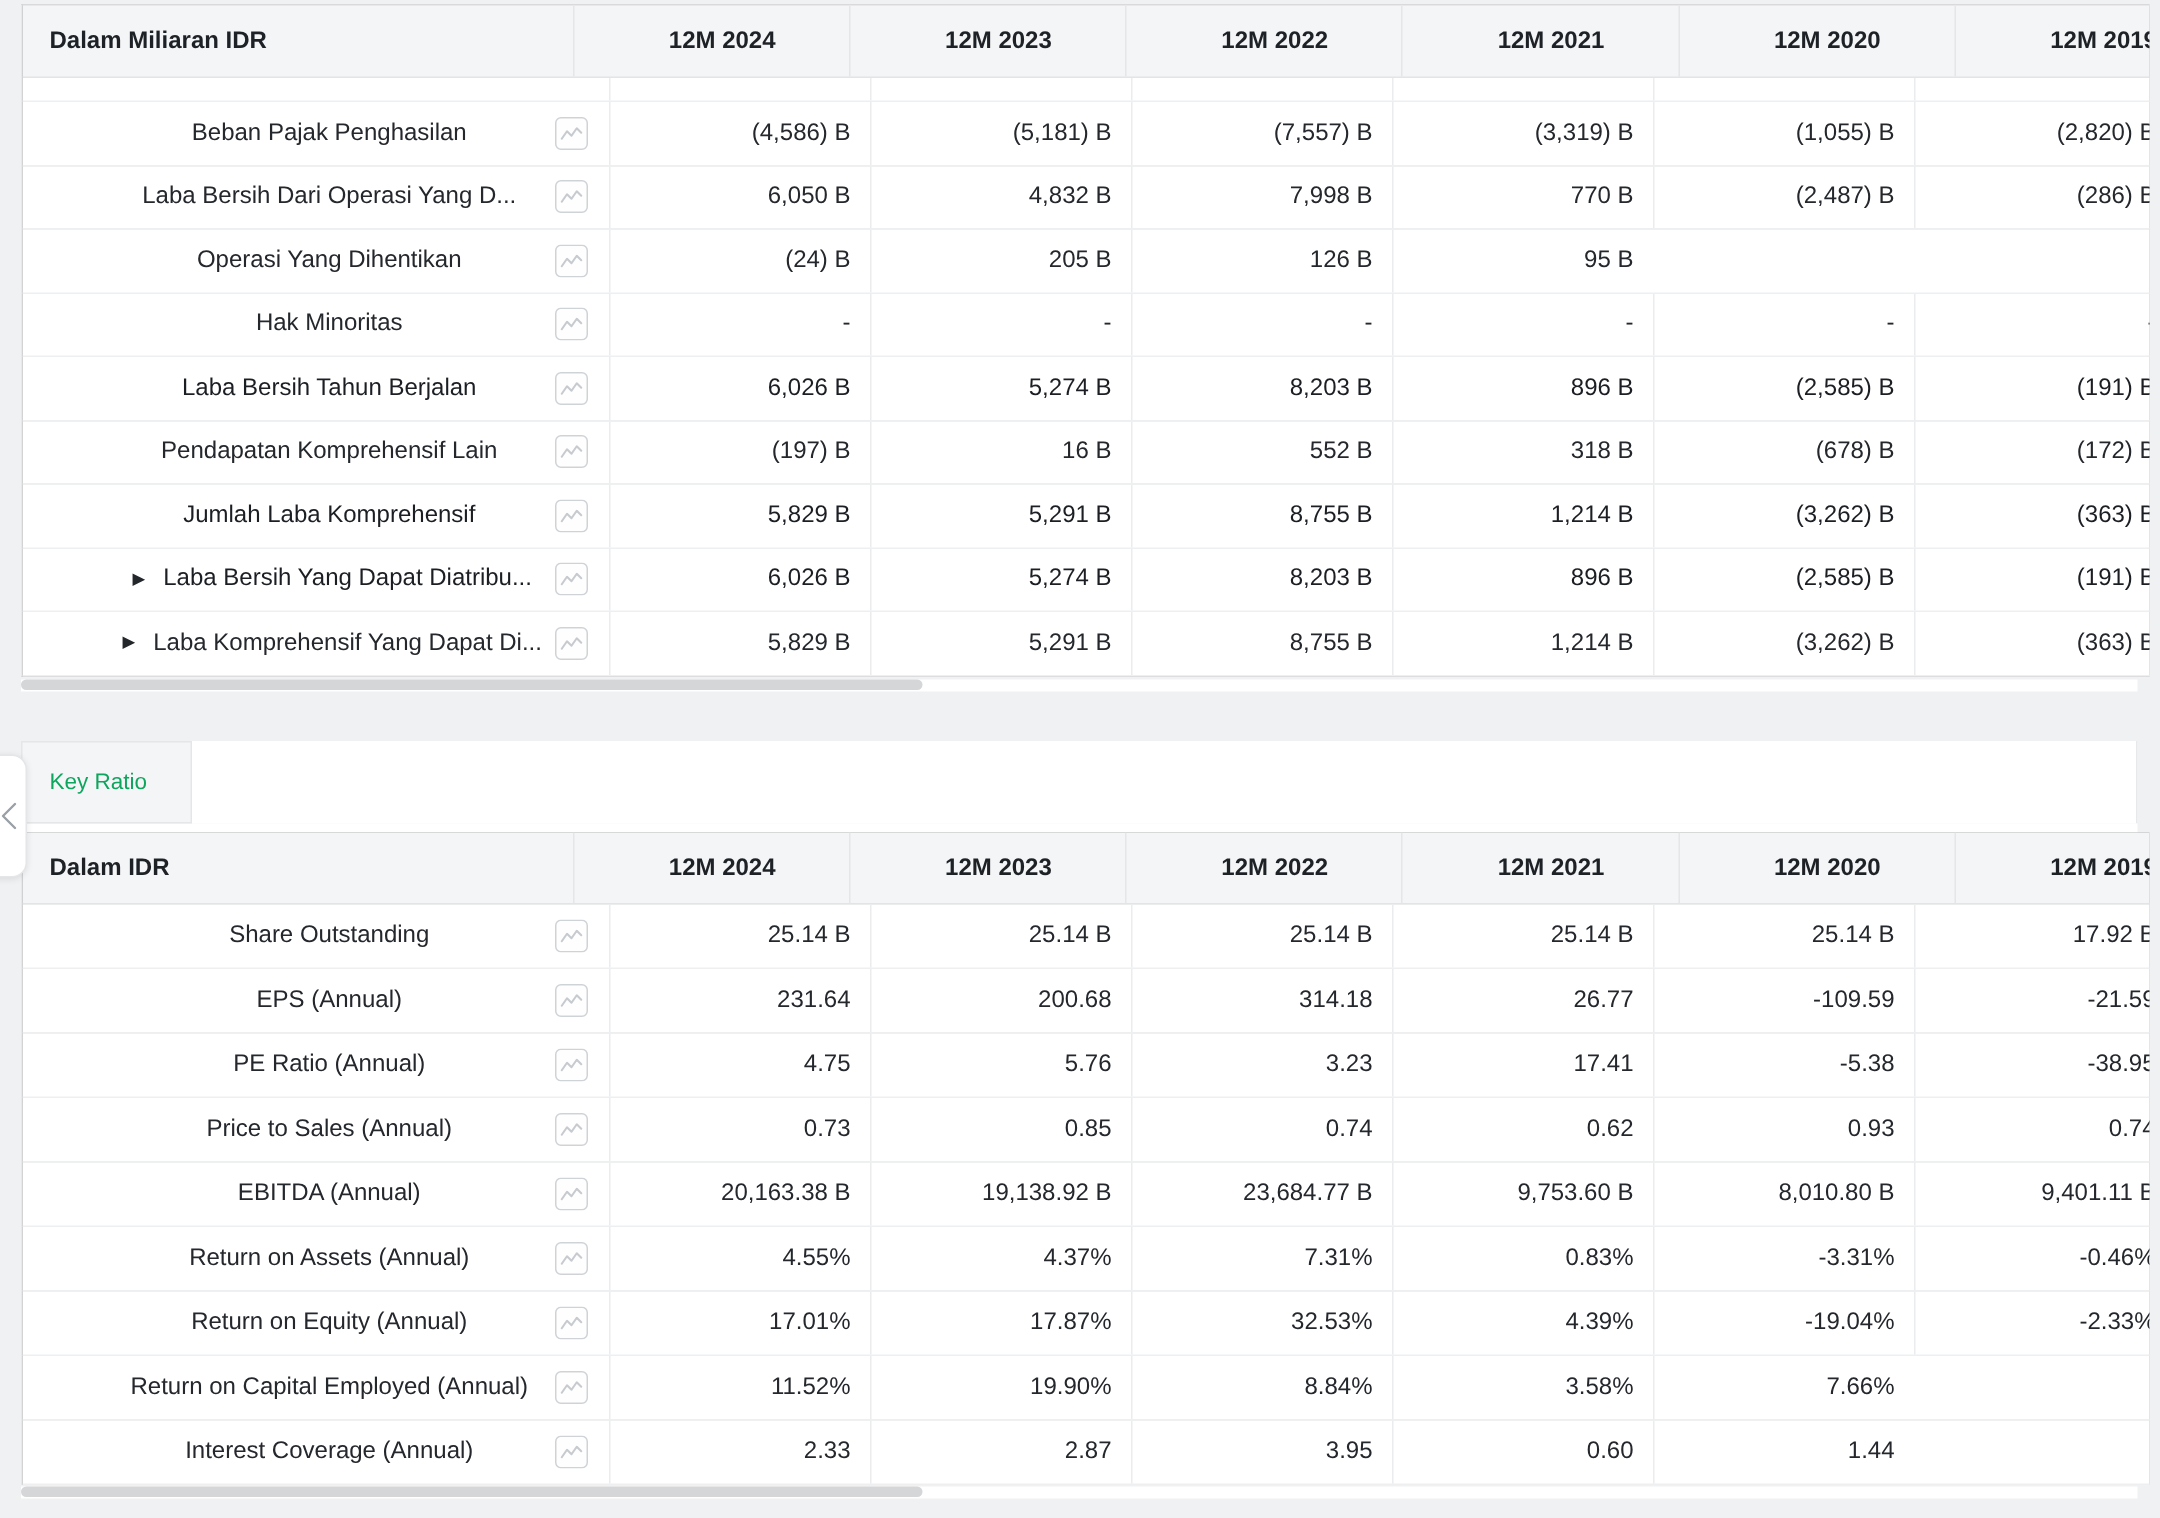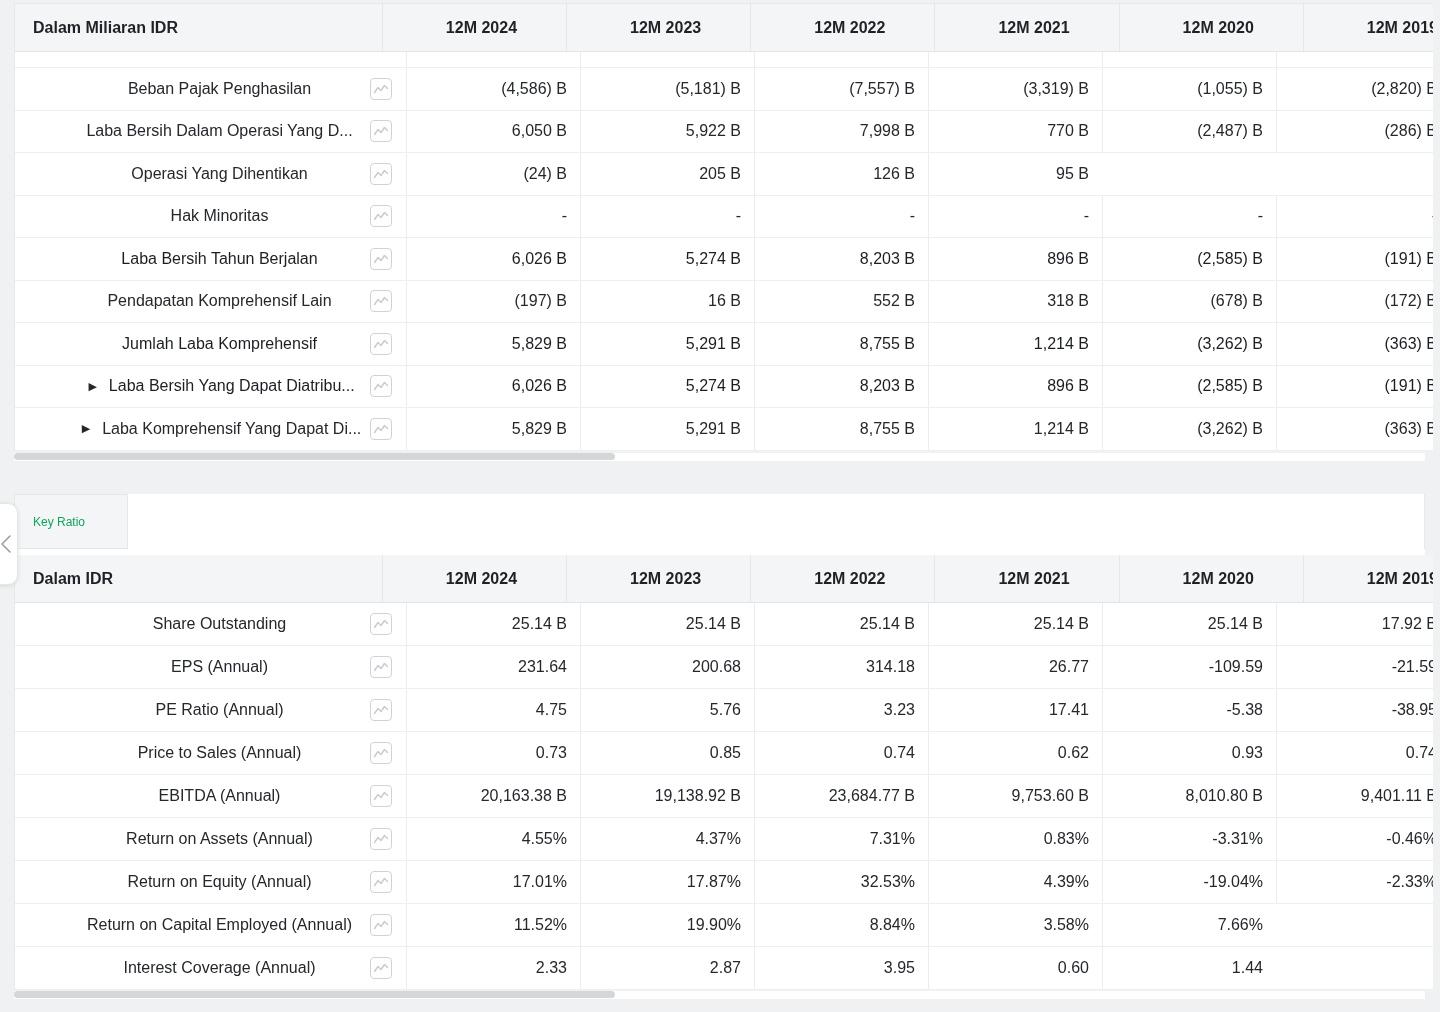--- a/index.html
+++ b/index.html
@@ -49,21 +49,21 @@
   .income-panel { top:3px; width:1419px; }
   .income-panel .t-clip { width:1419px; }
 
   
   .ratio-panel { top:494px; width:1419px; }
   .ratio-panel .t-clip { width:1419px; }
   .tab-row { display:flex; width:1411px; background:#fff; height:55px;
              border-right:1px solid #e6e8ea; }
   .tab { width:114px; height:55px; background:#f4f5f6;
          border:1px solid #e4e6e8; display:flex; align-items:center;
-         padding-left:18px; cursor:pointer; font-size:12px; }
+         padding-left:18px; cursor:pointer; font-size:15px; }
   .gap-strip { width:1411px; height:6px; background:#fff; }
 
   
   .scroll-left-btn {
     position:absolute; left:-30px; top:503px; width:48px; height:82px;
     background:#fff; border:1px solid #e4e6e8; border-radius:10px;
     box-shadow:0 1px 5px rgba(0,0,0,.10);
     display:flex; align-items:center; justify-content:flex-end;
     padding-right:4px; cursor:pointer; z-index:5;
   }
@@ -119,30 +119,30 @@
     <div class="cell val">(4,586) B</div>
     <div class="cell val">(5,181) B</div>
     <div class="cell val">(7,557) B</div>
     <div class="cell val">(3,319) B</div>
     <div class="cell val">(1,055) B</div>
     <div class="cell val">(2,820) B</div>
   </div>
             <div class="t-row">
     <div class="cell label">
 
-      <span class="lbl">Laba Bersih Dalam Operasi Yang D...</span>
+      <span class="lbl">Laba Bersih Dari Operasi Yang D...</span>
       <span class="spark">
         <svg width="22" height="22" viewBox="0 0 22 22">
           <rect x="0.5" y="0.5" width="21" height="21" rx="3.5" fill="#fefefe" stroke="#cfd3d7"></rect>
           <polyline points="4.5,14.5 8,9.5 11,12.5 14.5,7.5 17.5,10.5" fill="none" stroke="#c7cbd0" stroke-width="1.4" stroke-linecap="round" stroke-linejoin="round"></polyline>
         </svg>
       </span>
     </div>
     <div class="cell val">6,050 B</div>
-    <div class="cell val">5,922 B</div>
+    <div class="cell val">4,832 B</div>
     <div class="cell val">7,998 B</div>
     <div class="cell val">770 B</div>
     <div class="cell val">(2,487) B</div>
     <div class="cell val">(286) B</div>
   </div>
             <div class="t-row">
     <div class="cell label">
 
       <span class="lbl">Operasi Yang Dihentikan</span>
       <span class="spark">

